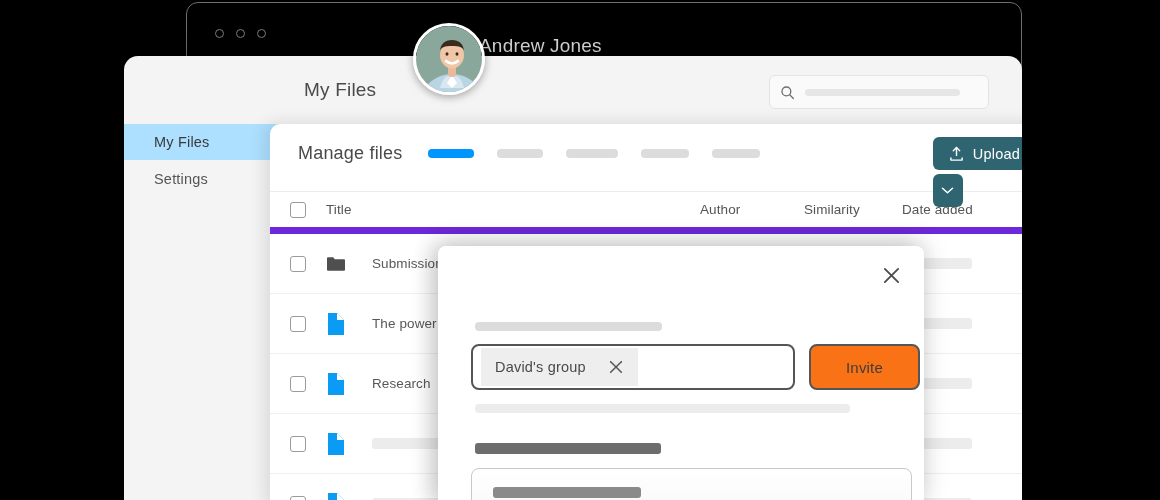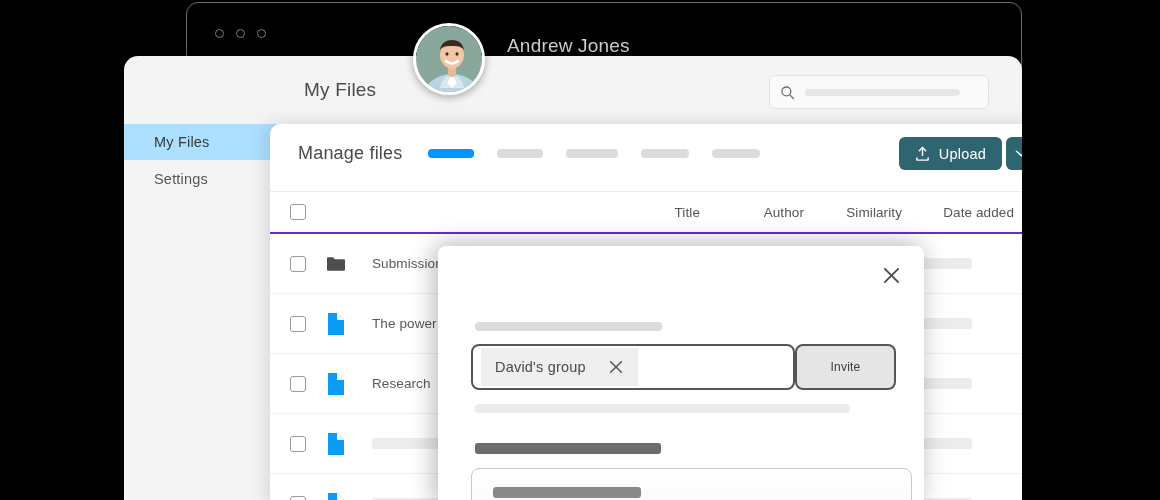--- a/index.html
+++ b/index.html
@@ -19,21 +19,21 @@
     background: #000000;
     border: 1px solid #6e6e6e;
     border-radius: 12px 12px 0 0;
   }
   .dots { position: absolute; left: 28px; top: 26px; display: flex; gap: 12px; }
   .dot {
     width: 9px; height: 9px; border-radius: 50%;
     border: 1px solid #7d7d7d; background: transparent;
   }
   .user-name {
-    position: absolute; left: 320px; top: 32px;
+    position: absolute; left: 292px; top: 32px;
     font-size: 19px; color: #d8d8d8; letter-spacing: .2px;
     white-space: nowrap;
   }
 
   
   .main-window {
     position: absolute; left: 124px; top: 56px;
     width: 898px; height: 452px;
     background: #f4f4f4;
     border-radius: 14px 14px 0 0;
@@ -80,38 +80,37 @@
   }
   .panel-title {
     position: absolute; left: 28px; top: 19px;
     font-size: 18px; color: #4a4a4a; letter-spacing: .2px;
   }
   .tabs { position: absolute; left: 158px; top: 25px; display: flex; gap: 23px; }
   .tab-bar { height: 9px; border-radius: 4px; background: #dcdcdc; }
 
   .upload-group {
     position: absolute; right: 24px; top: 13px;
-    display: flex; gap: 4px;
+    display: flex; gap: 4px; flex-direction: column;
   }
   .upload-btn {
     height: 33px; padding: 0 16px; border-radius: 6px;
     background: #2f6571; color: #fff; font-size: 14.5px;
     display: flex; align-items: center; gap: 9px; cursor: pointer;
     border: none; font-family: inherit; letter-spacing: .2px;
   }
   .upload-caret {
     width: 30px; height: 33px; border-radius: 6px; background: #2f6571;
     display: flex; align-items: center; justify-content: center; cursor: pointer;
   }
 
   
   .table-head {
     position: relative; height: 42px; display: flex; align-items: center;
-    border-bottom: 2px solid #6d28d9;
-    text-align: right;
+    border-bottom: 7px solid #6d28d9;
   }
   .chk {
     width: 16px; height: 16px; border: 1px solid #9a9a9a;
     border-radius: 3px; background: #fff; flex: none;
   }
   .th { font-size: 13.5px; color: #555; letter-spacing: .1px; }
   .col-check { width: 56px; display: flex; justify-content: center; }
   .col-title { flex: 1; }
   .col-author { width: 104px; }
   .col-sim    { width: 98px; }
@@ -144,35 +143,35 @@
   .modal-title {
     position: absolute; left: 34px; top: 33px;
     font-size: 21.5px; font-weight: bold; color: #3d3d3d; letter-spacing: .2px;
   }
   .modal-sub-bar {
     position: absolute; left: 37px; top: 76px;
     width: 187px; height: 9px; border-radius: 4px; background: #dcdcdc;
   }
   .invite-row {
     position: absolute; left: 33px; top: 98px;
-    display: flex; align-items: center;
+    display: flex; gap: 14px; align-items: center;
   }
   .token-input {
     width: 324px; height: 46px; border: 2px solid #555; border-radius: 8px;
     display: flex; align-items: center; padding-left: 8px;
   }
   .chip {
     height: 38px; background: #eeeeee; display: flex; align-items: center;
     padding: 0 14px; gap: 22px;
   }
   .chip-label { font-size: 14.5px; color: #4a4a4a; letter-spacing: .2px; }
   .invite-btn {
-    width: 101px; height: 46px; border: 2px solid #555; border-radius: 8px;
-    background: #e5e5e5; display: flex; align-items: center; justify-content: center;
-    font-size: 12px; color: #3d3d3d; cursor: pointer;
+    width: 111px; height: 46px; border: 2px solid #555; border-radius: 8px;
+    background: #f97316; display: flex; align-items: center; justify-content: center;
+    font-size: 15px; color: #3d3d3d; cursor: pointer;
     font-family: inherit; letter-spacing: .2px;
   }
   .modal-note-bar {
     position: absolute; left: 37px; top: 158px;
     width: 375px; height: 9px; border-radius: 4px; background: #ececec;
   }
   .modal-section-bar {
     position: absolute; left: 37px; top: 197px;
     width: 186px; height: 11px; border-radius: 3px; background: #6d6d6d;
   }

